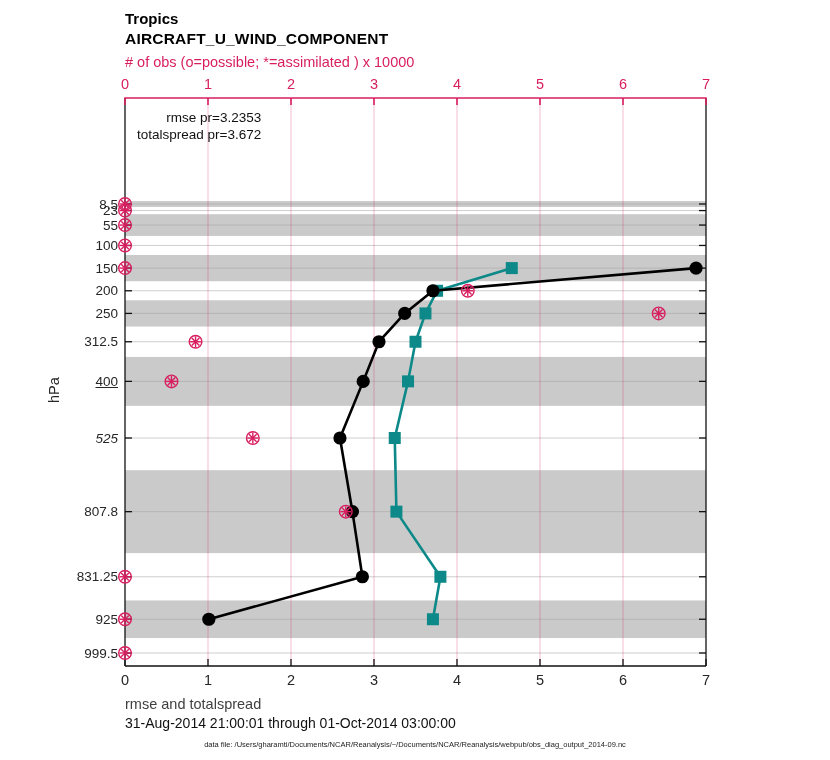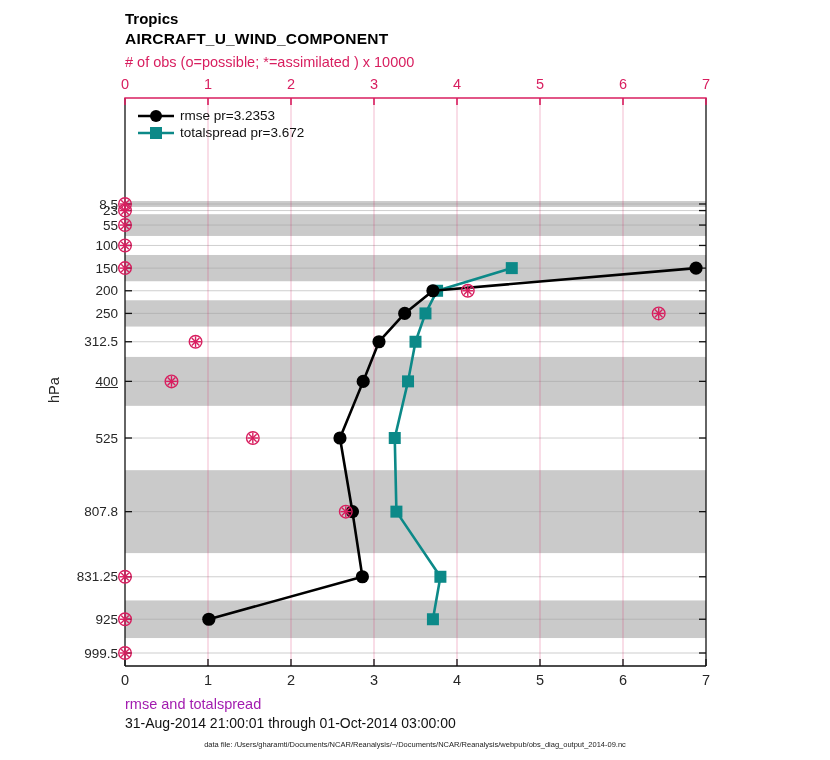--- a/index.html
+++ b/index.html
@@ -11,25 +11,25 @@
   .plot-svg{position:absolute;left:0;top:0;}
   .ctr{position:absolute;left:125px;width:581px;text-align:left;white-space:nowrap;}
   .title1{top:10px;font-size:15px;font-weight:bold;color:#000;}
   .title2{top:30px;font-size:15.5px;font-weight:bold;color:#000;letter-spacing:.2px;}
   .obs-title{top:54px;font-size:14.5px;color:var(--obs);}
   .ttick{position:absolute;top:76px;transform:translateX(-50%);font-size:14.5px;color:var(--obs);}
   .btick{position:absolute;top:672px;transform:translateX(-50%);font-size:14.5px;color:#262626;}
   .ltick{position:absolute;right:712px;font-size:13.5px;color:#262626;white-space:nowrap;line-height:1;}
   .ylab{position:absolute;left:46px;top:403px;transform:rotate(-90deg);transform-origin:0 0;
         font-size:14.5px;color:#262626;white-space:nowrap;}
-  .xlab{top:696px;font-size:14.5px;color:#a21caf;}
+  .xlab{top:696px;font-size:14.5px;color:#404040;}
   .daterange{top:715px;font-size:14px;color:#111;}
   .datafile{position:absolute;left:0;top:740px;width:830px;text-align:center;font-size:7.5px;color:#222;white-space:nowrap;}
   .legend{position:absolute;left:137px;top:108px;}
-  .legend-row{display:flex;align-items:flex-start;height:17px;}
+  .legend-row{display:flex;align-items:flex-end;height:17px;flex-direction:column;}
   .legend-row svg{display:block;margin-right:5px;}
   .legend-label{font-size:13.5px;color:#111;white-space:nowrap;}
   .leg-rmse line{stroke:var(--rmse);stroke-width:2.6;}
   .leg-rmse circle{fill:var(--rmse);}
   .leg-spread line{stroke:var(--spread);stroke-width:2.6;}
   .leg-spread rect{fill:var(--spread);}
 </style>
 </head>
 <body>
 
@@ -248,21 +248,21 @@
   <div id="leftTicks">
       <span class="ltick" style="top: 197.5px;">8.5</span>
       <span class="ltick" style="top: 204.07px;">23</span>
       <span class="ltick" style="top: 218.568px;">55</span>
       <span class="ltick" style="top: 238.957px;">100</span>
       <span class="ltick" style="top: 261.611px;">150</span>
       <span class="ltick" style="top: 284.265px;">200</span>
       <span class="ltick" style="top: 306.919px;">250</span>
       <span class="ltick" style="top: 335.236px;">312.5</span>
       <span class="ltick" style="top: 374.881px; text-decoration: underline;">400</span>
-      <span class="ltick" style="top: 431.516px;">525</span>
+      <span class="ltick" style="top: 431.516px; font-style: italic;">525</span>
       <span class="ltick" style="top: 505.141px;">807.8</span>
       <span class="ltick" style="top: 570.272px;">831.25</span>
       <span class="ltick" style="top: 612.748px;">925</span>
       <span class="ltick" style="top: 646.502px;">999.5</span>
     </div>
   <div id="bottomTicks">
       <span class="btick" style="left: 125px;">0</span>
       <span class="btick" style="left: 208px;">1</span>
       <span class="btick" style="left: 291px;">2</span>
       <span class="btick" style="left: 374px;">3</span>

